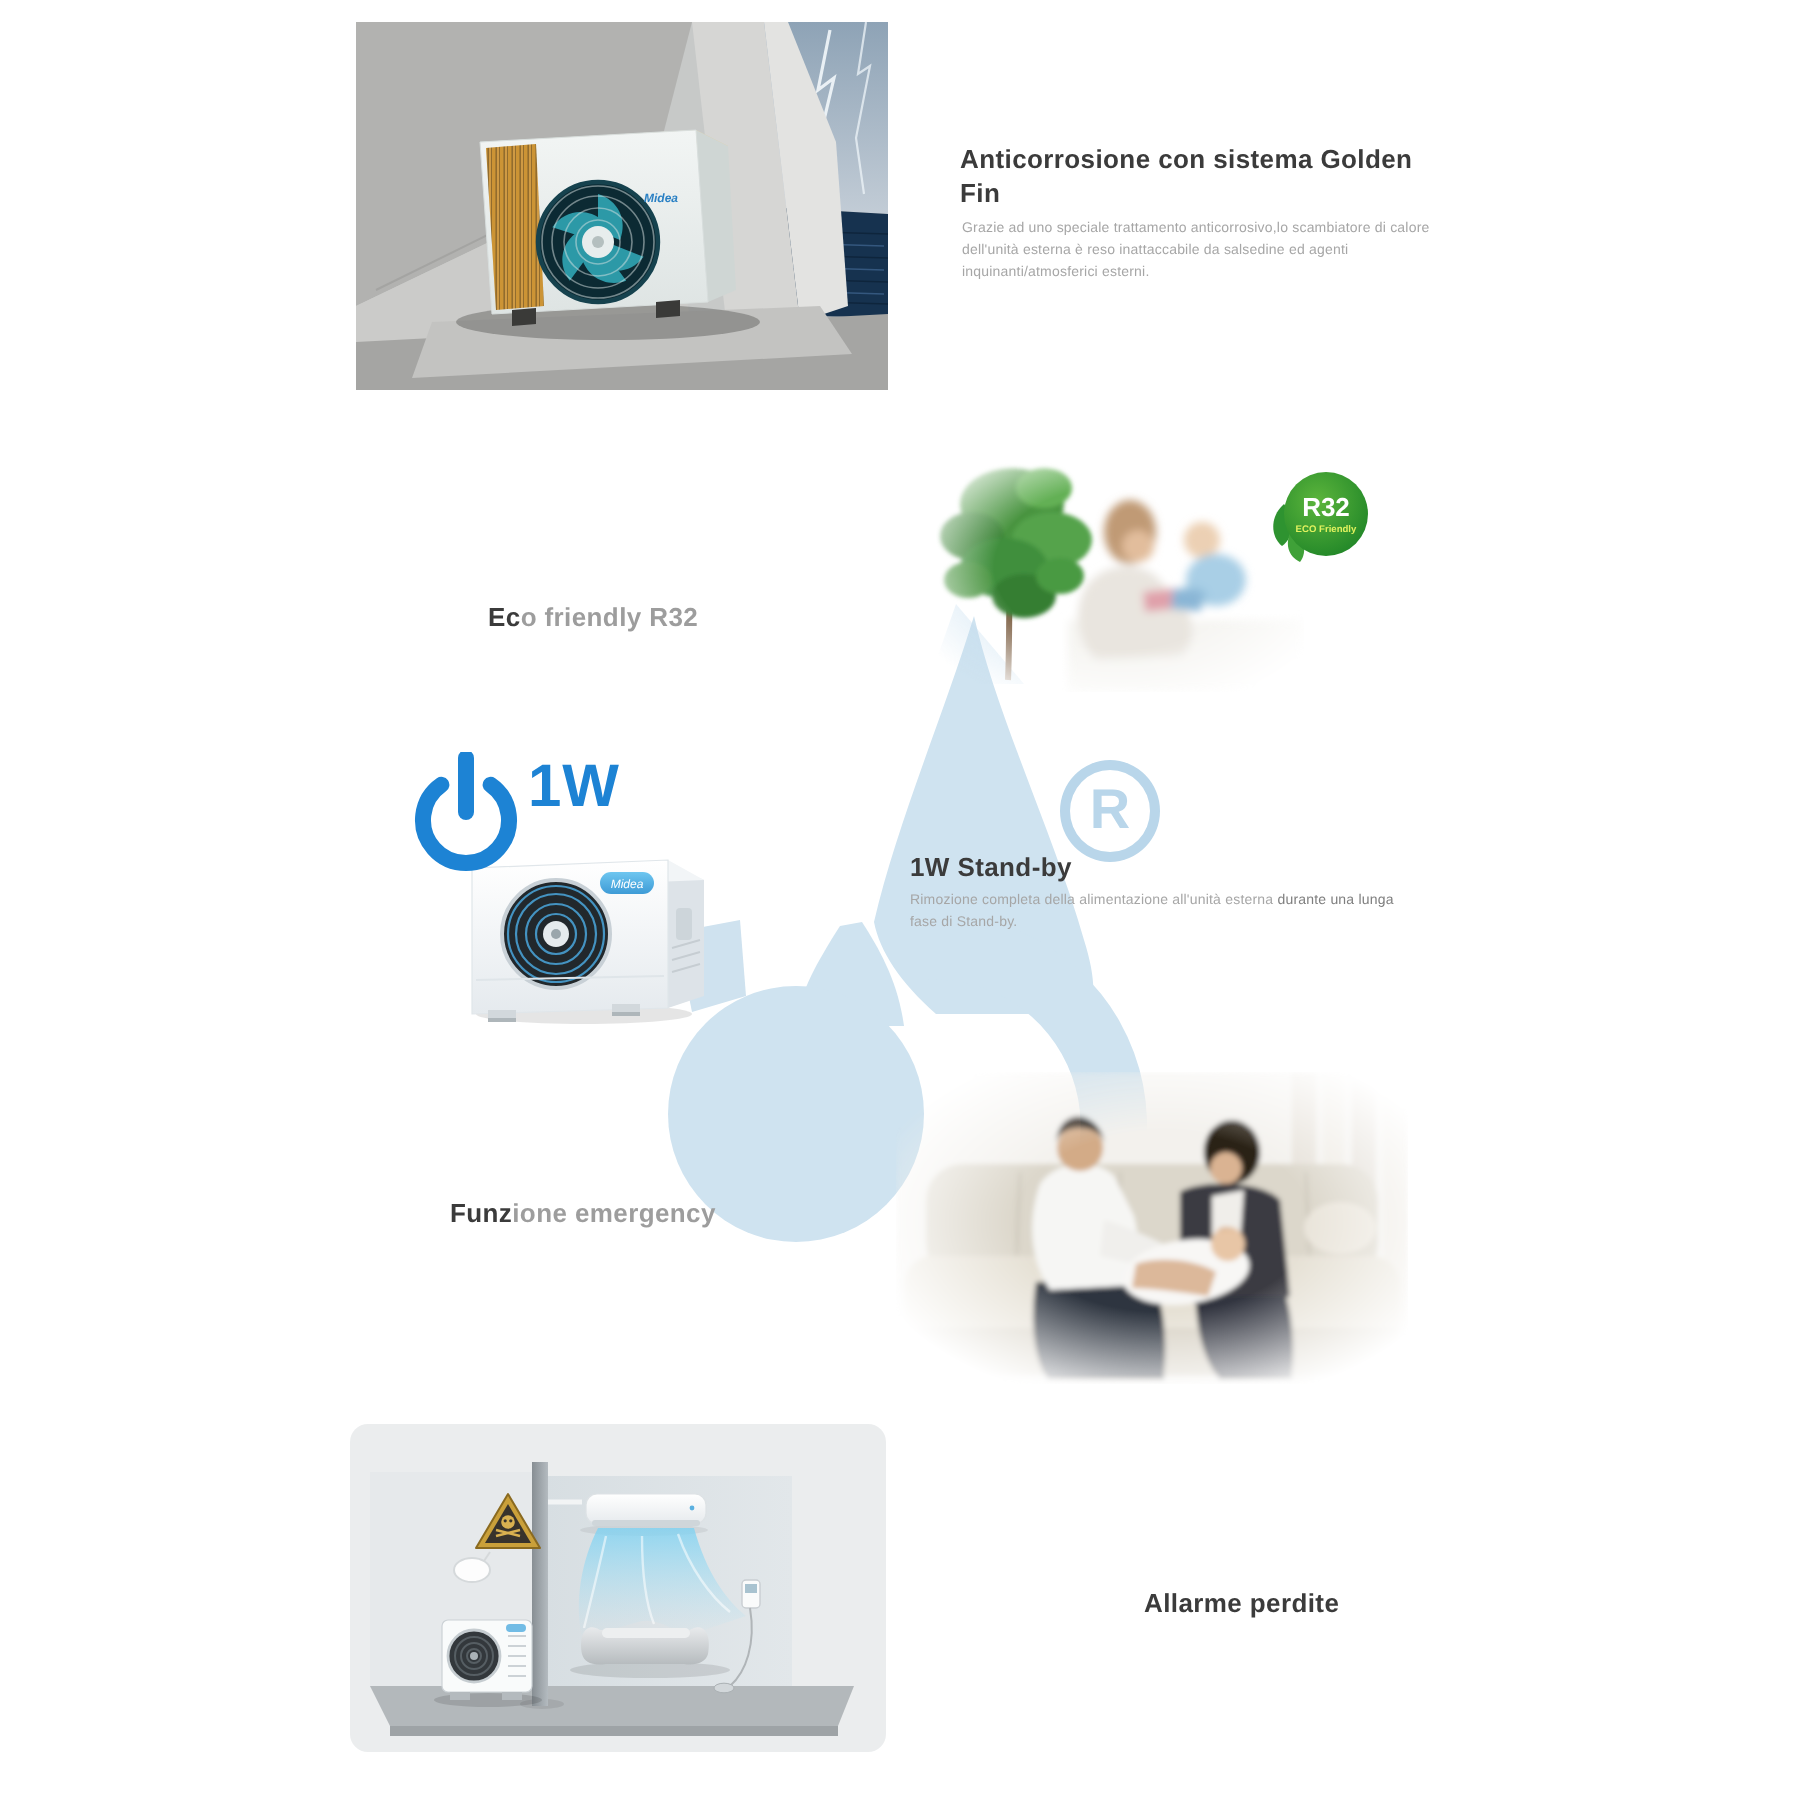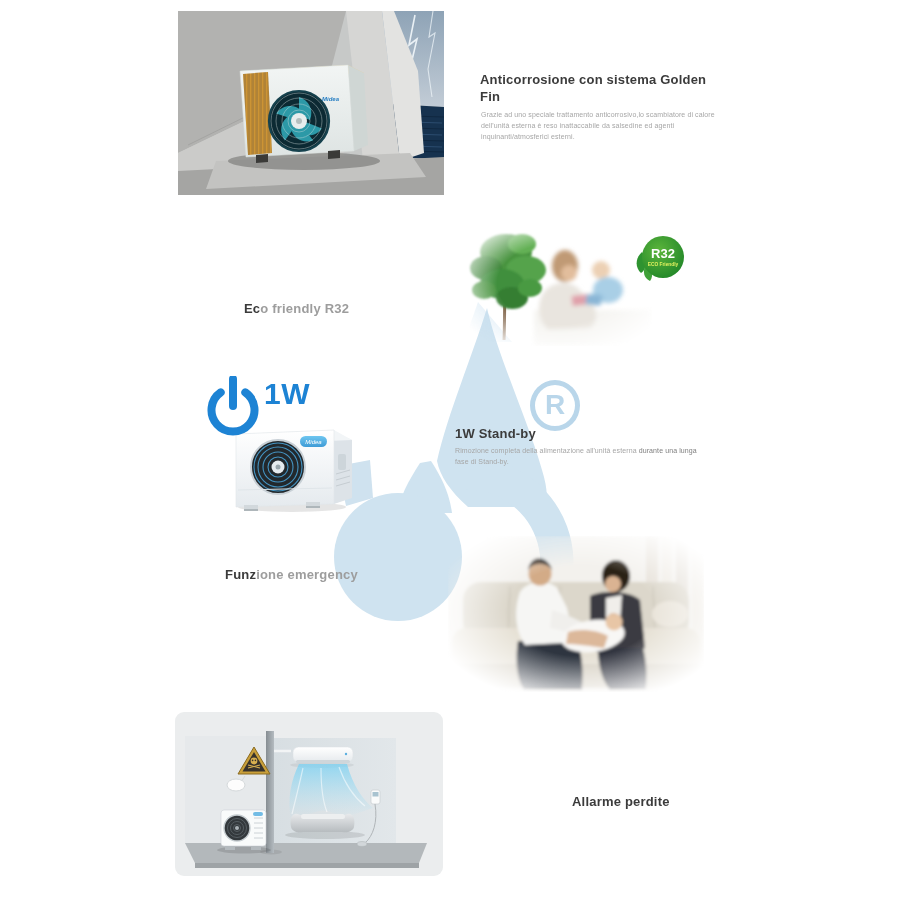--- a/index.html
+++ b/index.html
@@ -250,21 +250,21 @@
       <span>R</span>
     </div>
 
   <div class="abs z5 h2" style="left:455px;top:412px;margin-top:13px;">
     <span>1W Stand-by</span>
   </div>
   <div class="abs z5 body-text" style="left:455px;top:446px;width:252px;">
     <span>Rimozione completa della alimentazione all'unità esterna </span><span class="emph">durante una lunga</span><span> fase di Stand-by.</span>
   </div>
 
-  <div class="abs z5 h2" style="left:225px;top:566px;">
+  <div class="abs z5 h2" style="left:225px;top:598px;">
     <span>Funz</span><span class="dim">ione emergency</span>
   </div>
 
   <div class="abs z4" style="left:448px;top:536px;">
     <svg width="256" height="156" viewBox="0 0 256 156">
       <defs>
         <filter id="fblur">
             <feGaussianBlur stdDeviation="1.4"></feGaussianBlur>
           </filter>
         <radialGradient id="fade2" cx="52%" cy="48%" r="60%">

